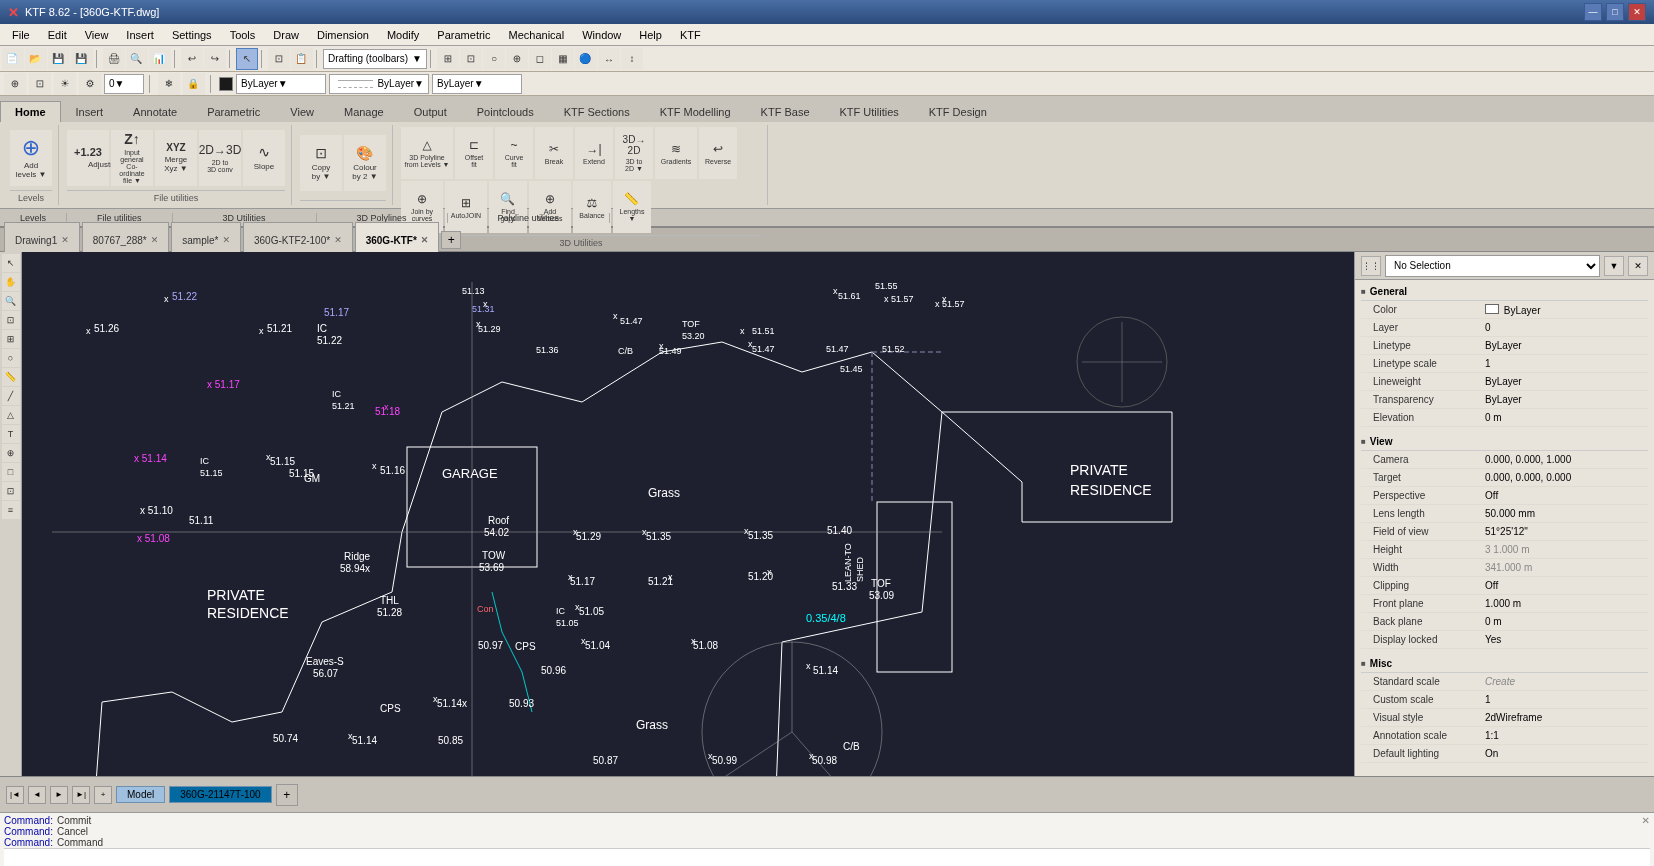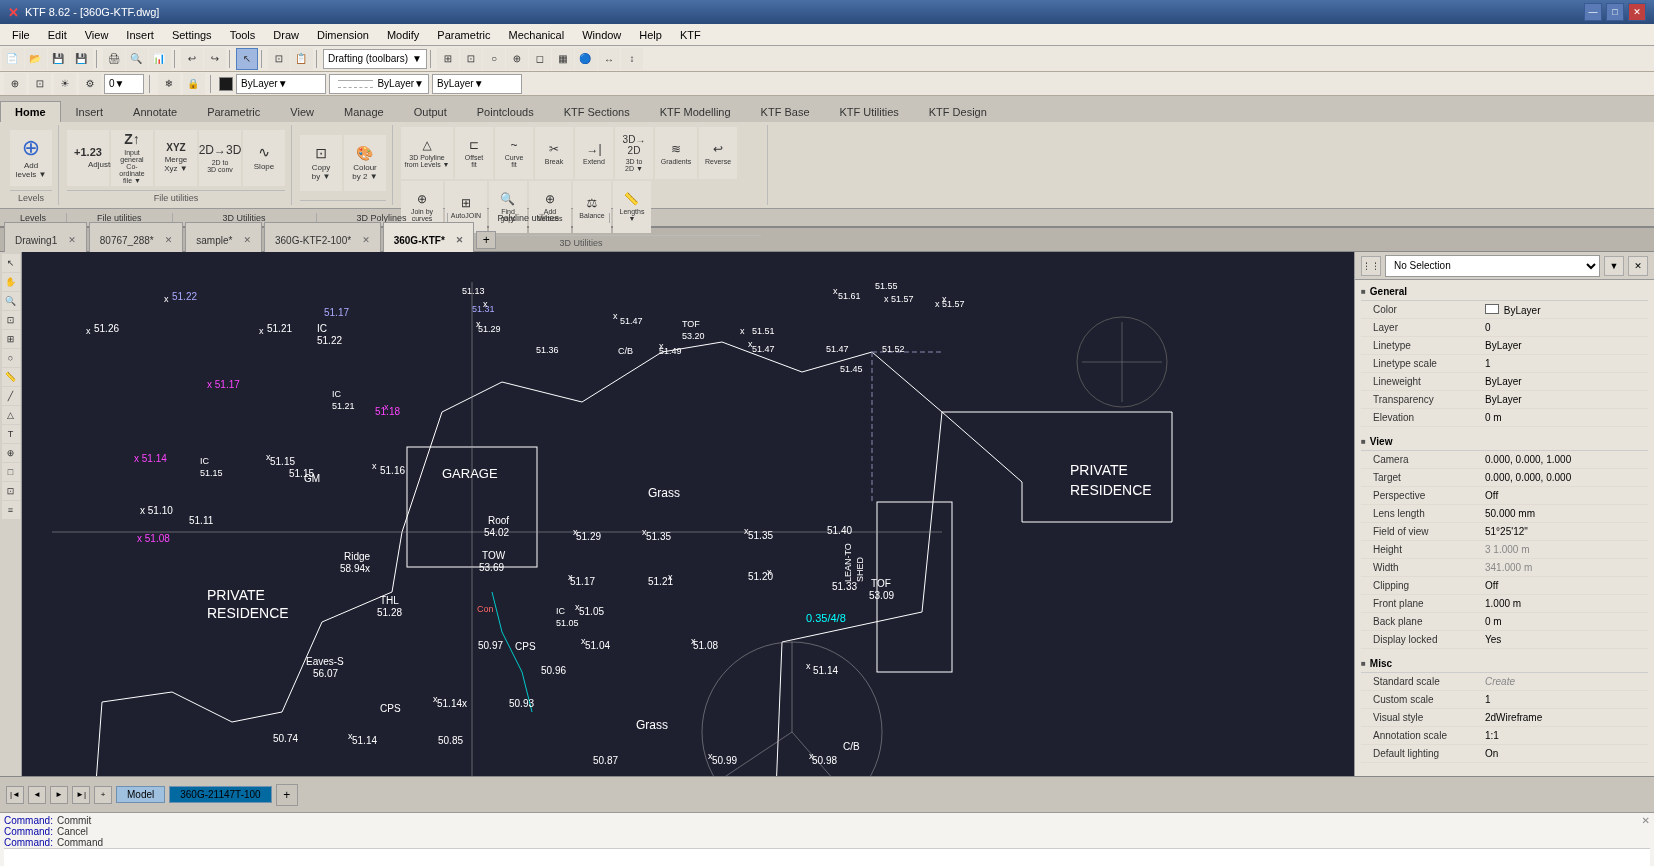--- a/index.html
+++ b/index.html
@@ -187,21 +187,21 @@
     }
     .doc-tab {
       padding: 12px 10px;
       font-size: 10px;
       background: #d4d0c8;
       border: 1px solid #999;
       border-bottom: none;
       cursor: pointer;
       display: flex;
       align-items: center;
-      gap: 11px;
+      gap: 4px;
       color: #333;
     }
     .doc-tab.active {
       background: #e8e4dc;
       color: #000;
       font-weight: bold;
     }
     .doc-tab-close {
       font-size: 9px;
       color: #666;

